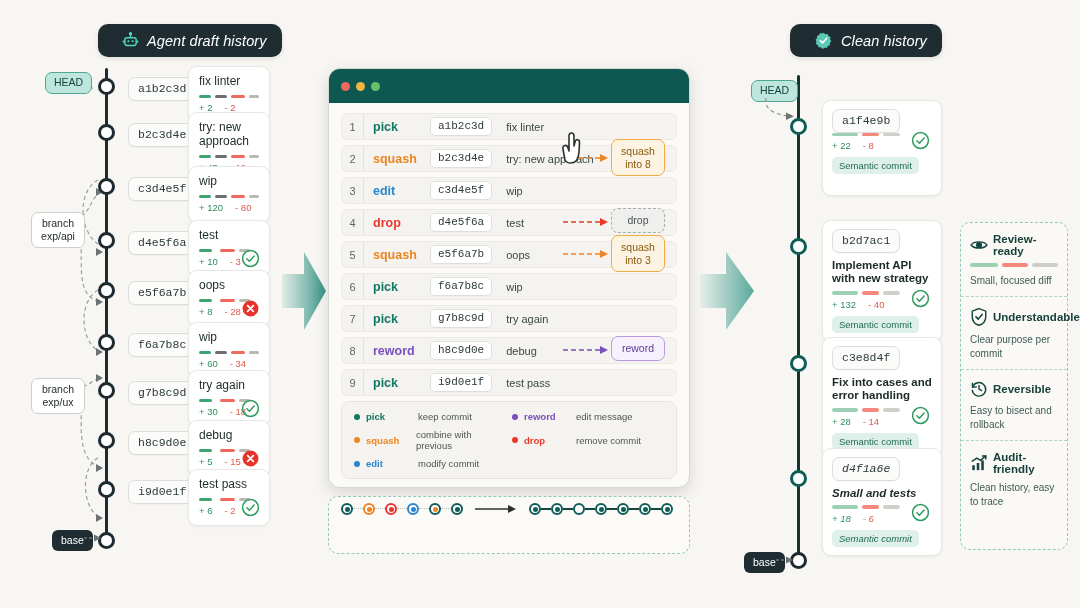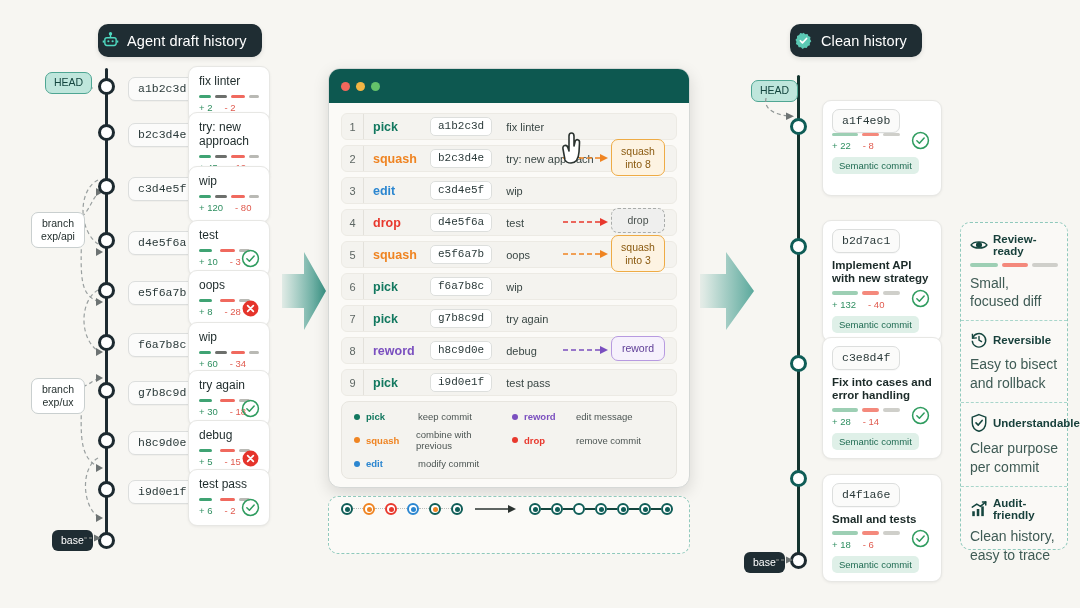--- a/index.html
+++ b/index.html
@@ -16,24 +16,25 @@
   
   .badge-title {
     position: absolute;
     background: #1f2d33;
     color: #ffffff;
     border-radius: 10px;
     height: 33px;
     display: flex;
     align-items: center;
     gap: 8px;
-    padding: 0 15px 0 4px;
+    padding: 0 15px 0 24px;
     font-size: 14.5px;
     letter-spacing: .1px;
     box-shadow: 0 2px 5px rgba(0,0,0,.10);
+    font-style: italic;
   }
   .badge-title .ico { display: flex; align-items: center; }
 
   
   .rail { position: absolute; width: 3px; background: #1d2a30; border-radius: 2px; }
   .node {
     position: absolute; width: 17px; height: 17px; border-radius: 50%;
     background: #ffffff; border: 3px solid #1d2a30;
   }
   .node.teal { border-color: #0f5d57; }
@@ -150,21 +151,21 @@
 
   
   .benefits {
     position: absolute; left: 960px; top: 222px; width: 108px; height: 328px;
     border: 1.5px dashed #8fc9bc; border-radius: 10px; background: rgba(255,255,255,.35);
   }
   .benefit { padding: 10px 9px 9px 9px; }
   .benefit + .benefit { border-top: 1.5px dashed #a8d6cb; }
   .benefit .hd { display: flex; align-items: center; gap: 5px; margin-bottom: 6px; }
   .benefit .hd span { font-size: 11.5px; font-weight: bold; color: #18403b; }
-  .benefit .sub { font-size: 14px; color: #3f5b55; line-height: 1.35; }
+  .benefit .sub { font-size: 10px; color: #3f5b55; line-height: 1.35; }
 
   .sem {
     display: inline-block; background: #dff0e8; color: #1f6b52;
     border-radius: 5px; font-size: 9.5px; padding: 3px 7px; margin-top: 6px;
   }
   .clean-card {
     position: absolute; background: #ffffff; border: 1px solid #e7e7e4;
     border-radius: 9px; padding: 8px 9px 8px 9px;
     box-shadow: 0 1px 3px rgba(0,0,0,.06);
   }
@@ -679,21 +680,21 @@
             <span class="c-del">- 14</span>
           </div>
           <span style="position:absolute; right:2px; top:-2px;">
             <svg width="19" height="19" viewBox="0 0 24 24" fill="none" stroke="#2f9c5f" stroke-width="1.9">
               <circle cx="12" cy="12" r="10"></circle>
               <path d="M7.4 12.4 10.6 15.4 16.6 8.8" stroke-linecap="round" stroke-linejoin="round"></path>
             </svg>
           </span>
         </div><span class="sem">Semantic commit</span></div>
       <div class="node teal" style="left: 790px; top: 470px;"></div>
-      <div class="clean-card" style="left: 822px; top: 474px; width: 120px; min-height: 92px;"><span class="sha" style="position:static; display:inline-block;">d4f1a6e</span><div class="msg">Small and tests</div><div style="position:relative;">
+      <div class="clean-card" style="left: 822px; top: 448px; width: 120px; min-height: 92px; font-style: italic;"><span class="sha" style="position:static; display:inline-block;">d4f1a6e</span><div class="msg">Small and tests</div><div style="position:relative;">
           <div class="bars">
             <span class="bar" style="width:26px;background:#9dcfb4"></span>
             <span class="bar" style="width:17px;background:#f4897c"></span>
             <span class="bar" style="width:17px;background:#cfcfca"></span>
           </div>
           <div class="counts">
             <span class="c-add">+ 18</span>
             <span class="c-del">- 6</span>
           </div>
           <span style="position:absolute; right:2px; top:-2px;">
@@ -728,43 +729,43 @@
       <div class="bars" style="margin-bottom:7px;">
         <span class="bar" style="width:28px; background:#9dcfb4;"></span>
         <span class="bar" style="width:26px; background:#f4897c;"></span>
         <span class="bar" style="width:26px; background:#cfcfca;"></span>
       </div>
       <div class="sub">Small, focused diff</div>
     </div>
     <div class="benefit">
       <div class="hd">
         <span>
+          <svg width="18" height="20" viewBox="0 0 24 26" fill="none" stroke="#14453e" stroke-width="1.9">
+            <path d="M12 1.8 21 5.2 V12.5 C21 18.4 16.8 22.4 12 24 C7.2 22.4 3 18.4 3 12.5 V5.2Z"></path>
+            <path d="M8 12.8 11 15.8 16.2 9.6" stroke-width="2.1" stroke-linecap="round" stroke-linejoin="round"></path>
+          </svg>
+        </span>
+        <span>Understandable</span>
+      </div>
+      <div class="sub">Clear purpose
+per commit</div>
+    </div>
+    <div class="benefit">
+      <div class="hd">
+        <span>
           <svg width="18" height="18" viewBox="0 0 24 24" fill="none" stroke="#14453e" stroke-width="1.9">
             <path d="M3.6 9.2 A9 9 0 1 1 3 12.9"></path>
             <polyline points="3.2,3.8 3.4,9.6 9.2,9.2"></polyline>
             <polyline points="12,7.4 12,12.2 15.4,14.1" stroke-linecap="round"></polyline>
           </svg>
         </span>
         <span>Reversible</span>
       </div>
       <div class="sub">Easy to bisect
 and rollback</div>
-    </div>
-    <div class="benefit">
-      <div class="hd">
-        <span>
-          <svg width="18" height="20" viewBox="0 0 24 26" fill="none" stroke="#14453e" stroke-width="1.9">
-            <path d="M12 1.8 21 5.2 V12.5 C21 18.4 16.8 22.4 12 24 C7.2 22.4 3 18.4 3 12.5 V5.2Z"></path>
-            <path d="M8 12.8 11 15.8 16.2 9.6" stroke-width="2.1" stroke-linecap="round" stroke-linejoin="round"></path>
-          </svg>
-        </span>
-        <span>Understandable</span>
-      </div>
-      <div class="sub">Clear purpose
-per commit</div>
     </div>
     <div class="benefit">
       <div class="hd">
         <span>
           <svg width="18" height="18" viewBox="0 0 24 24" fill="none" stroke="#14453e" stroke-width="2">
             <rect x="3" y="15" width="3.4" height="6.5" fill="#14453e" stroke="none"></rect>
             <rect x="9" y="12" width="3.4" height="9.5" fill="#14453e" stroke="none"></rect>
             <rect x="15" y="8.5" width="3.4" height="13" fill="#14453e" stroke="none"></rect>
             <polyline points="3,9.5 9,5.5 14,8.5 21,2.5" stroke-linecap="round" stroke-linejoin="round"></polyline>
             <polyline points="16.6,2.5 21,2.5 21,6.6" stroke-linecap="round" stroke-linejoin="round"></polyline>

